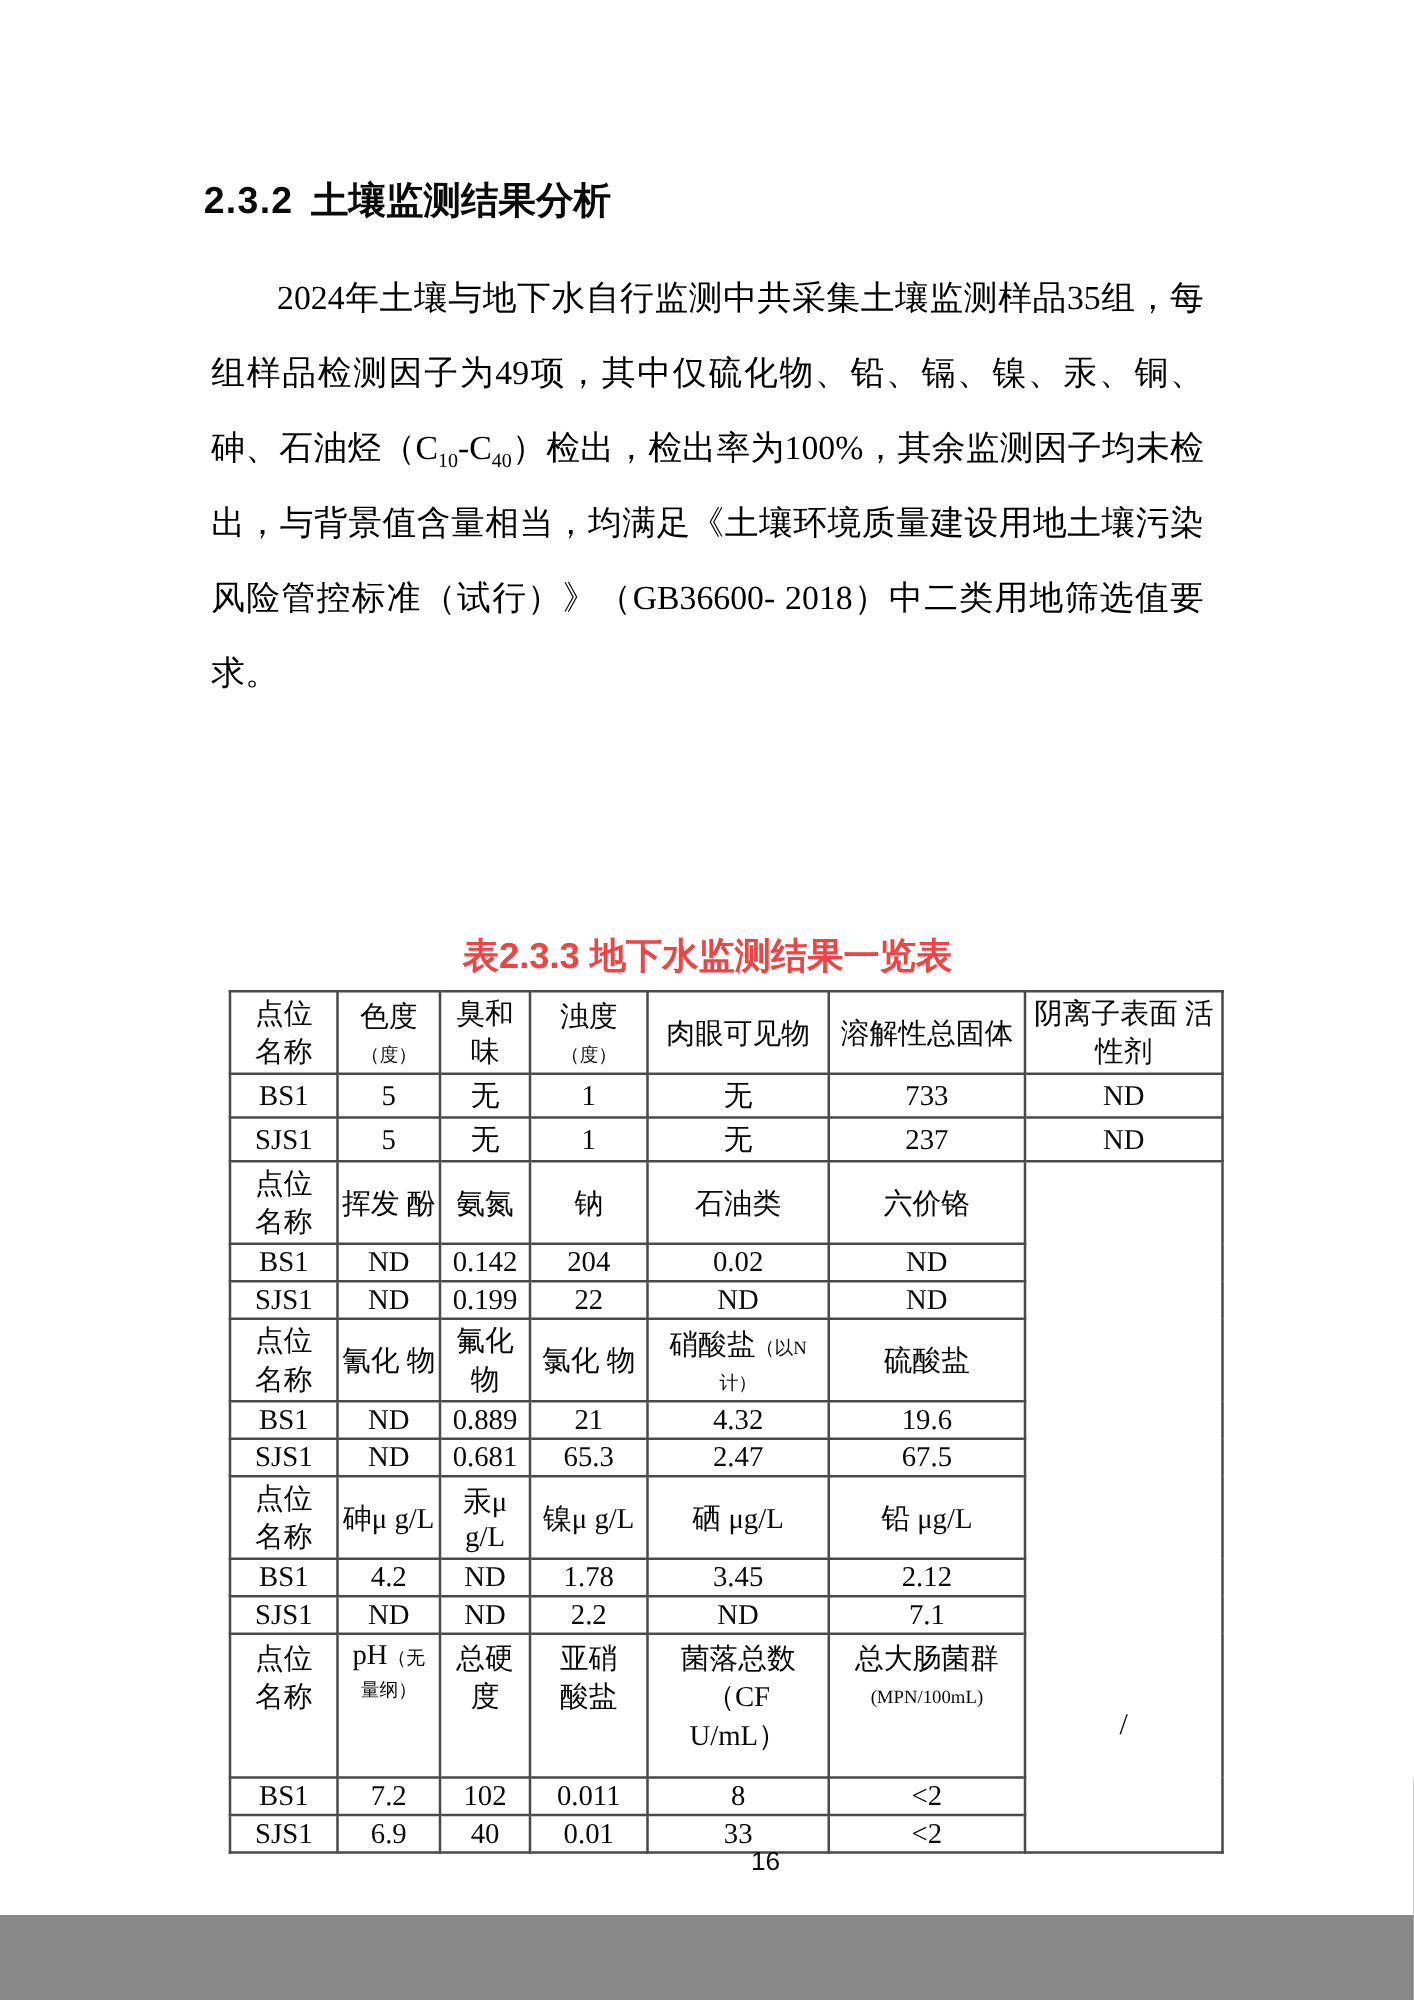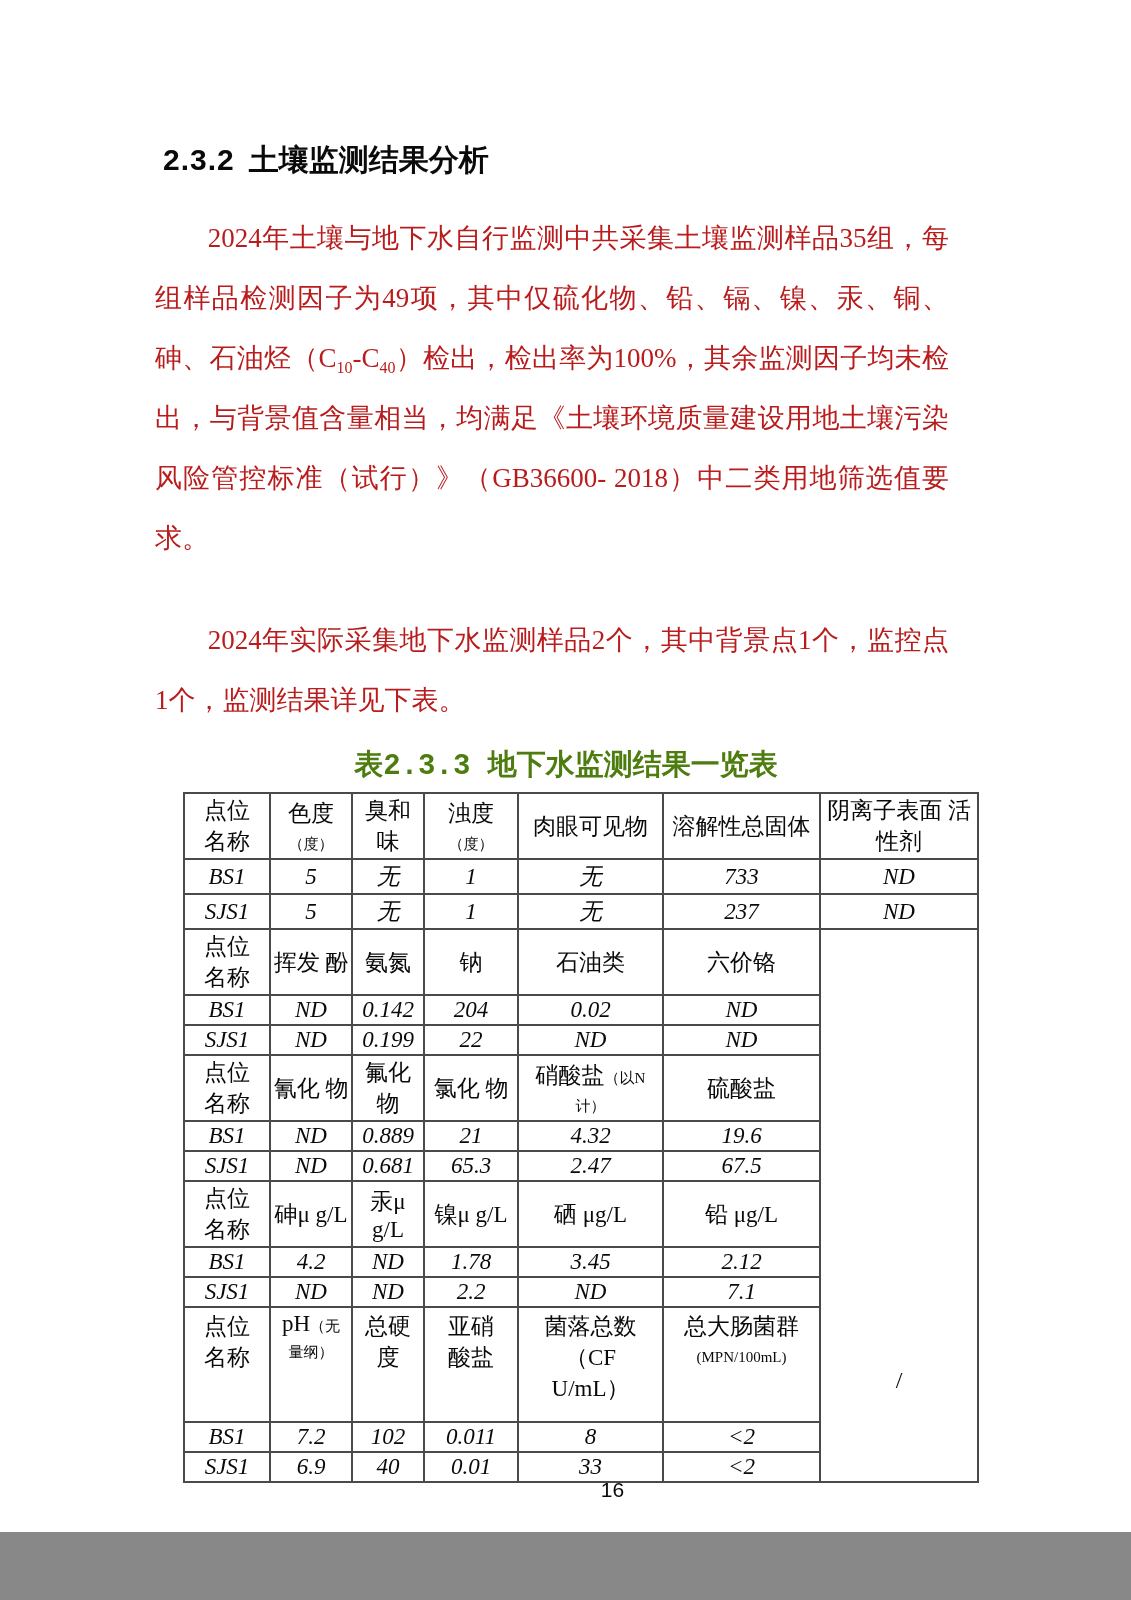--- a/index.html
+++ b/index.html
@@ -15,50 +15,50 @@
   .heading{
     position:absolute;left:163px;width:800px;
     font-family:"Liberation Sans","DejaVu Sans",sans-serif;
     font-weight:bold;font-size:30px;color:#0a0a0a;
     white-space:nowrap;
   }
   .heading .h-num{margin-right:14px;letter-spacing:1px;}
   .h1{top:140px;}
   .h2{top:543px;}
   .para{
-    position:absolute;left:155px;width:794px;margin:0;
+    position:absolute;left:169px;width:794px;margin:0;
     font-size:27px;line-height:60px;
     text-align:justify;text-indent:1.95em;
-    color:#b91c1c;
+    color:#000000;
   }
   .p1{top:208px;}
   .p2{top:610px;}
   .para sub{font-size:16px;line-height:0;}
   .table-title{
     position:absolute;left:169px;top:745px;width:794px;
     text-align:center;
-    font-family:Liberation Mono, monospace;
-    font-weight:bold;font-size:29px;color:#4d7c0f;
+    font-family:Liberation Sans, sans-serif;
+    font-weight:bold;font-size:29px;color:#ef4444;
   }
   table.gw{
     position:absolute;left:169px;top:792px;
     width:794px;border-collapse:collapse;table-layout:fixed;margin-left:14px;
   }
   table.gw td{
     border:2px solid #4a4a4a;
     text-align:center;vertical-align:middle;
     padding:1px 2px;
     font-size:23px;color:#0a0a0a;
     overflow:hidden;
   }
   tr.hdr1{height:60px;}
   tr.hdr{height:48px;}
   tr.hdr-tall{height:115px;}
   tr.hdr-tall td{vertical-align:top;padding-top:3px;}
-  tr.data{height:30px;font-style:italic;}
+  tr.data{height:30px;}
   .pre{white-space:pre-line;}
   .note{font-size:15px;letter-spacing:0;}
   td.slash-cell{vertical-align:top;}
   .slash{margin-top:350px;font-size:24px;text-align:center;}
   .page-num{
     position:absolute;left:0;top:1478px;width:1131px;
     text-align:center;
     font-family:"Liberation Sans","DejaVu Sans",sans-serif;
     font-size:21px;color:#0a0a0a;padding-left:47px;
   }
@@ -68,21 +68,20 @@
 
 <div class="page">
 
   <div class="heading h1">
     <span class="h-num">2.3.2</span><span class="h-text">土壤监测结果分析</span>
   </div>
 
   <p class="para p1"><span>2024年土壤与地下水自行监测中共采集土壤监测样品35组，每组样品检测因子为49项，其中仅硫化物、铅、镉、镍、汞、铜、砷、石油烃（C</span><sub>10</sub><span>-C</span><sub>40</sub><span>）检出，检出率为100%，其余监测因子均未检出，与背景值含量相当，均满足《土壤环境质量建设用地土壤污染风险管控标准（试行）》（GB36600- 2018）中二类用地筛选值要求。</span></p>
 
 
-  <p class="para p2"><span>2024年实际采集地下水监测样品2个，其中背景点1个，监控点1个，监测结果详见下表。</span></p>
 
   <div class="table-title">表2.3.3 地下水监测结果一览表</div>
 
   <table class="gw">
     <colgroup>
       <col style="width:86px">
         <col style="width:82px">
         <col style="width:72px">
       <col style="width:94px">
         <col style="width:145px">

